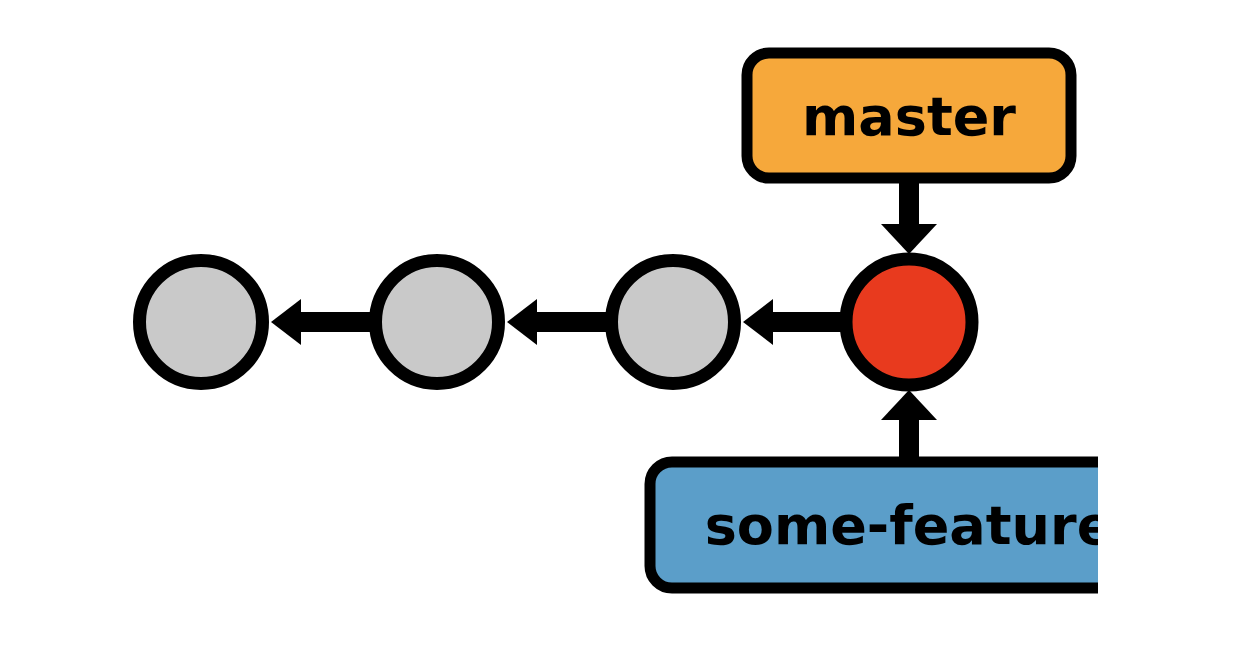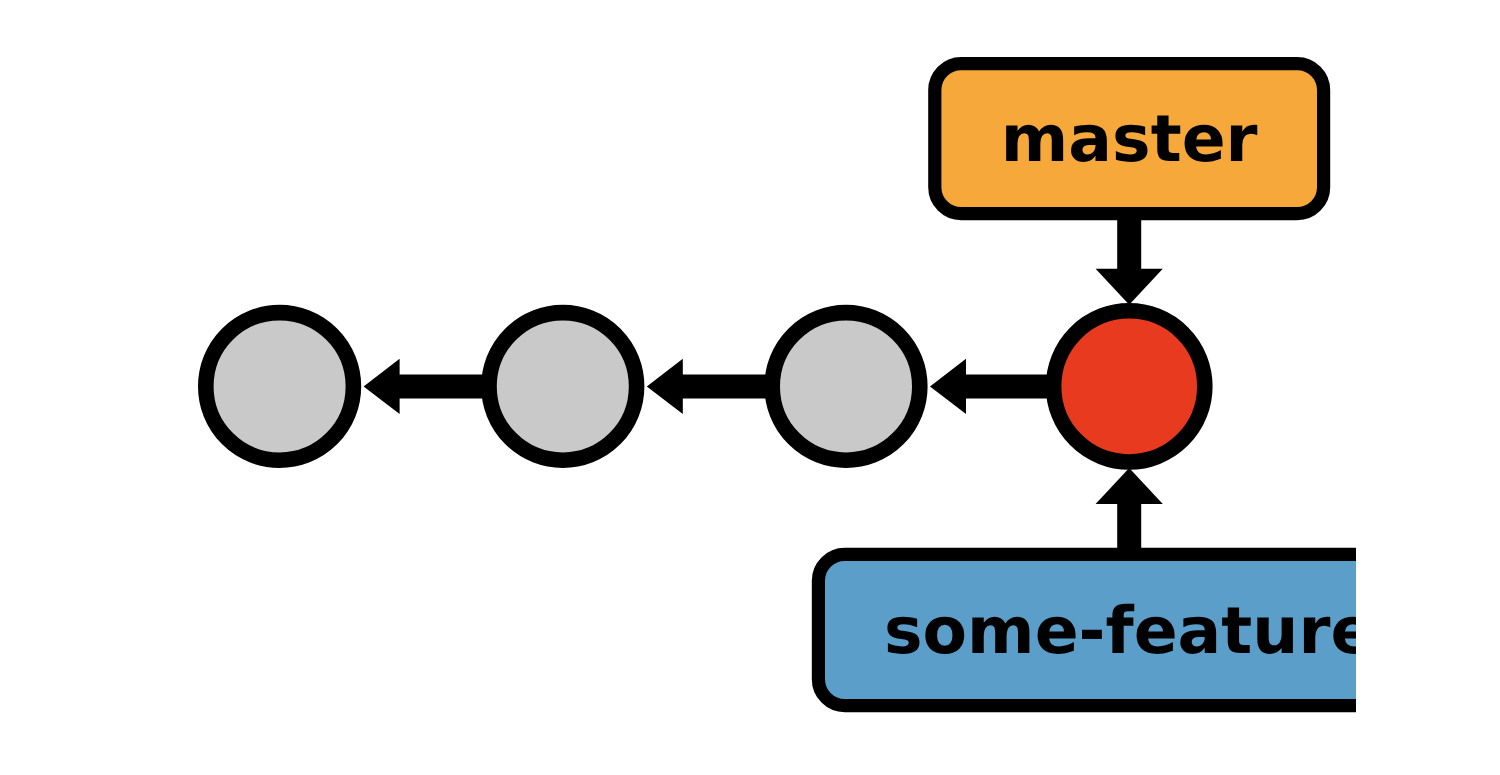--- a/index.html
+++ b/index.html
@@ -6,21 +6,20 @@
     margin: 0;
     padding: 0;
     background: #ffffff;
   }
   .stage {
     position: relative;
     width: 1098px;
     height: 646px;
     background: #ffffff;
     overflow: hidden;
-    padding-left: 32px;
   }
   svg {
     display: block;
   }
   .branch-label-text {
     font-family: "DejaVu Sans", "Liberation Sans", sans-serif;
     font-weight: bold;
     font-size: 54px;
   }
 </style>

